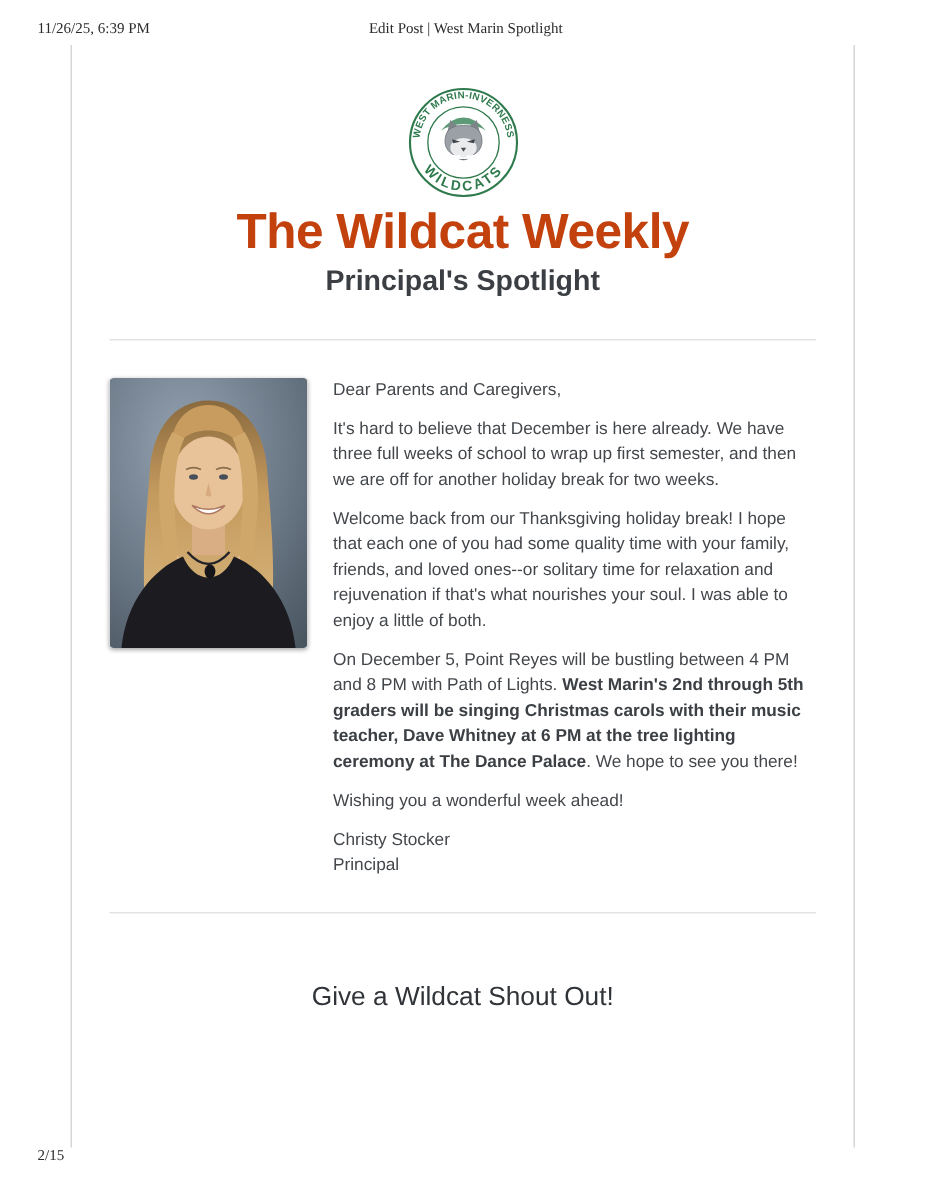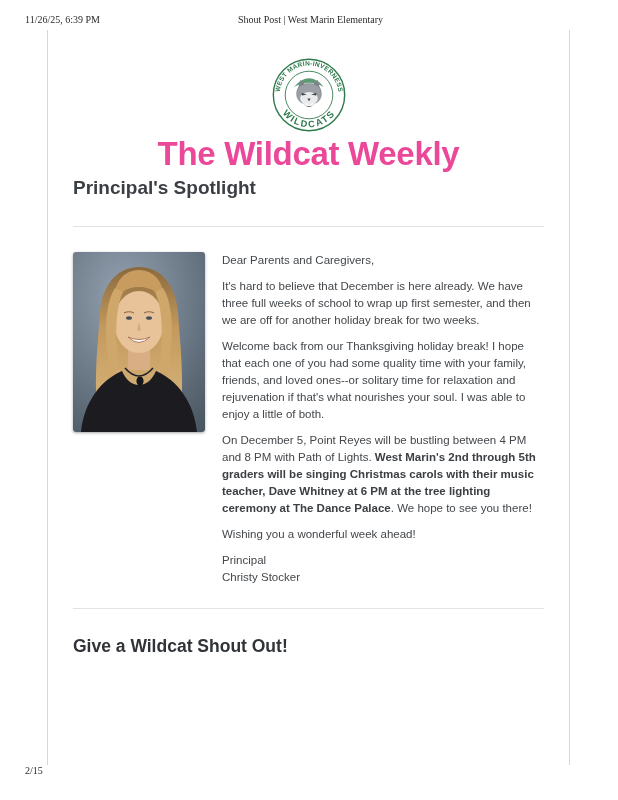--- a/index.html
+++ b/index.html
@@ -22,24 +22,24 @@
 
   
   .frame {
     position:absolute; left:47px; top:30px; width:523px; height:735px;
     border-left:1px solid #d6d6d6; border-right:1px solid #d6d6d6;
     padding:0 25px; background:#fff;
   }
   .logo { display:block; margin:28px auto 0; width:74px; height:74px; }
   h1.nl-title {
     margin-top:2px; text-align:center; font-size:33px; line-height:40px;
-    font-weight:700; color:#ec4899; letter-spacing:-0.3px;
+    font-weight:700; color:#c2410c; letter-spacing:-0.3px;
   }
   h2.nl-subtitle {
-    margin-top:2px; font-size:19px; line-height:24px;
+    margin-top:2px; text-align:center; font-size:19px; line-height:24px;
     font-weight:700; color:#3b3f44;
   }
   .nl-date {
     margin-top:11px; text-align:center; font-size:9px; line-height:11px;
     font-weight:700; letter-spacing:1.8px; color:#3a3e42;
   }
   .rule { border:0; border-top:1px solid #e3e3e3; height:1px; }
   .rule.top { margin-top:26px; }
   .rule.bottom { margin-top:22px; }
 
@@ -49,32 +49,32 @@
     box-shadow:0 1px 3px rgba(0,0,0,0.35);
   }
   .photo svg { display:block; width:100%; height:100%; }
   .letter { flex:1; font-size:11.5px; line-height:17px; color:#43474b; }
   .letter p { margin:0 0 9px; }
   .letter p.gap { }
   .letter strong { font-weight:700; color:#3c4044; }
   .sig div { line-height:17px; }
 
   h3.section-heading {
-    margin-top:26px; text-align:left; font-size:17.5px; line-height:22px;
-    font-weight:700; color:#303438;
+    margin-top:44px; text-align:center; font-size:17.5px; line-height:22px;
+    font-weight:400; color:#303438;
   }
 </style>
 </head>
 <body>
 
 <div class="page">
 
   <div class="print-header">
     <span>11/26/25, 6:39 PM</span>
-    <span class="center">Shout Post | West Marin Elementary</span>
+    <span class="center">Edit Post | West Marin Spotlight</span>
   </div>
 
   <div class="frame">
 
     <svg class="logo" viewBox="0 0 84 84">
       <defs>
         <path id="arcTop" d="M 8.5,42 A 33.5,33.5 0 0 1 75.5,42"></path>
         <path id="arcBot" d="M 5.5,42 A 36.5,36.5 0 0 0 78.5,42"></path>
       </defs>
       <circle cx="42" cy="42" r="40.5" fill="#ffffff" stroke="#2e7a4c" stroke-width="1.6"></circle>
@@ -140,22 +140,22 @@
         </svg>
       </div>
 
       <div class="letter">
         <p class="gap">Dear Parents and Caregivers,</p>
         <p>It's hard to believe that December is here already. We have three full weeks of school to wrap up first semester, and then we are off for another holiday break for two weeks.</p>
         <p>Welcome back from our Thanksgiving holiday break! I hope that each one of you had some quality time with your family, friends, and loved ones--or solitary time for relaxation and rejuvenation if that's what nourishes your soul. I was able to enjoy a little of both.</p>
         <p><span>On December 5, Point Reyes will be bustling between 4 PM and 8 PM with Path of Lights. </span><strong>West Marin's 2nd through 5th graders will be singing Christmas carols with their music teacher, Dave Whitney at 6 PM at the tree lighting ceremony at The Dance Palace</strong><span>. We hope to see you there!</span></p>
         <p>Wishing you a wonderful week ahead!</p>
         <div class="sig">
+          <div>Christy Stocker</div>
           <div>Principal</div>
-          <div>Christy Stocker</div>
         </div>
       </div>
     </div>
 
     <div class="rule bottom"></div>
 
     <h3 class="section-heading">Give a Wildcat Shout Out!</h3>
 
   </div>
 

